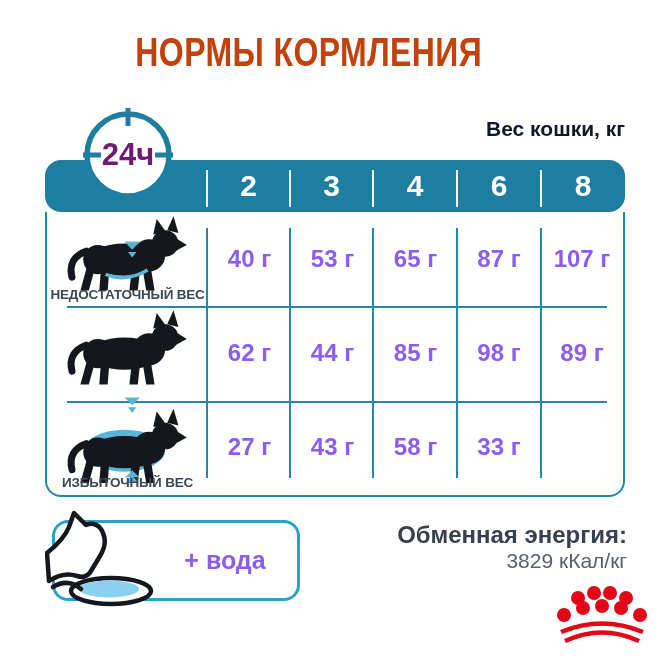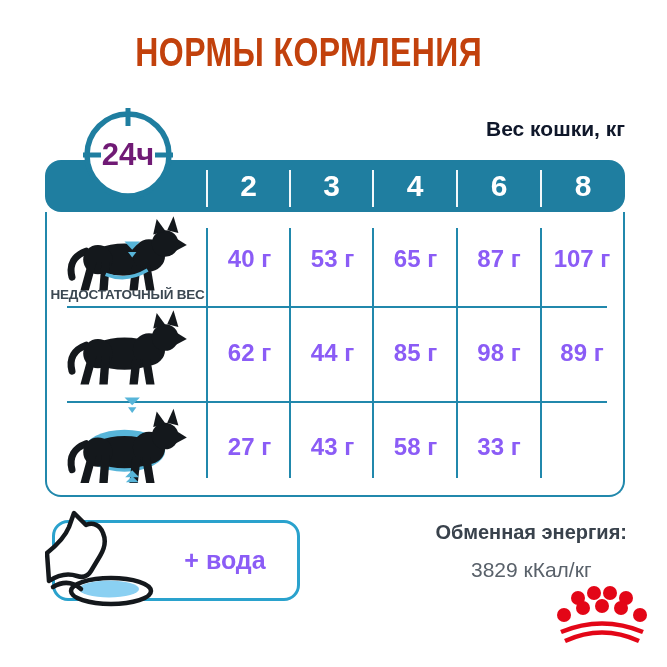--- a/index.html
+++ b/index.html
@@ -42,22 +42,22 @@
 
   
   .water-card{position:absolute;left:52px;top:520px;width:248px;height:81px;
               border:3px solid #2aa2cd;border-radius:16px;box-sizing:border-box;background:#fff;}
   .water-card .note{position:absolute;left:108px;right:10px;top:0;height:75px;display:flex;align-items:center;justify-content:center;
               font-size:25px;font-weight:bold;color:#8b5cf6;}
   .drink-icon{position:absolute;left:-10px;top:-16px;width:132px;height:108px;}
 
   
   .energy{position:absolute;right:40px;top:521px;text-align:right;}
-  .energy .e-label{font-size:20px;font-weight:bold;color:#39424c;}
-  .energy .e-value{font-size:21px;color:#59616a;margin-top:14px;text-align:center;}
+  .energy .e-label{font-size:24px;font-weight:bold;color:#39424c;}
+  .energy .e-value{font-size:21px;color:#59616a;margin-top:0;}
 
   
   .crown{position:absolute;left:556px;top:584px;width:92px;height:78px;}
 </style>
 </head>
 <body>
 
 <div class="page">
 
   <svg width="0" height="0" style="position:absolute">
@@ -138,20 +138,21 @@
 
         <div class="cat-cell">
           <svg class="cat" width="126" height="87" viewBox="0 -28 180 124" style="top:-4px">
             <ellipse cx="85" cy="50" rx="58" ry="30" fill="#57b5d9"></ellipse>
             <use href="#cat-shape"></use>
             <polygon points="85,-26 107,-26 96,-15" fill="#57b5d9"></polygon>
             <polygon points="90,-12 102,-12 96,-4" fill="#57b5d9"></polygon>
             <polygon points="96,78 106,88 86,88" fill="#57b5d9"></polygon>
             <polygon points="96,86 105,95 87,95" fill="#57b5d9"></polygon>
           </svg>
+          <div class="cat-label">ИЗБЫТОЧНЫЙ ВЕС</div>
         </div>
         <div class="val-cell">27 г</div>
         <div class="val-cell">43 г</div>
         <div class="val-cell">58 г</div>
         <div class="val-cell">33 г</div>
       </div>
     </div>
   </div>
 
   <div class="clock">

